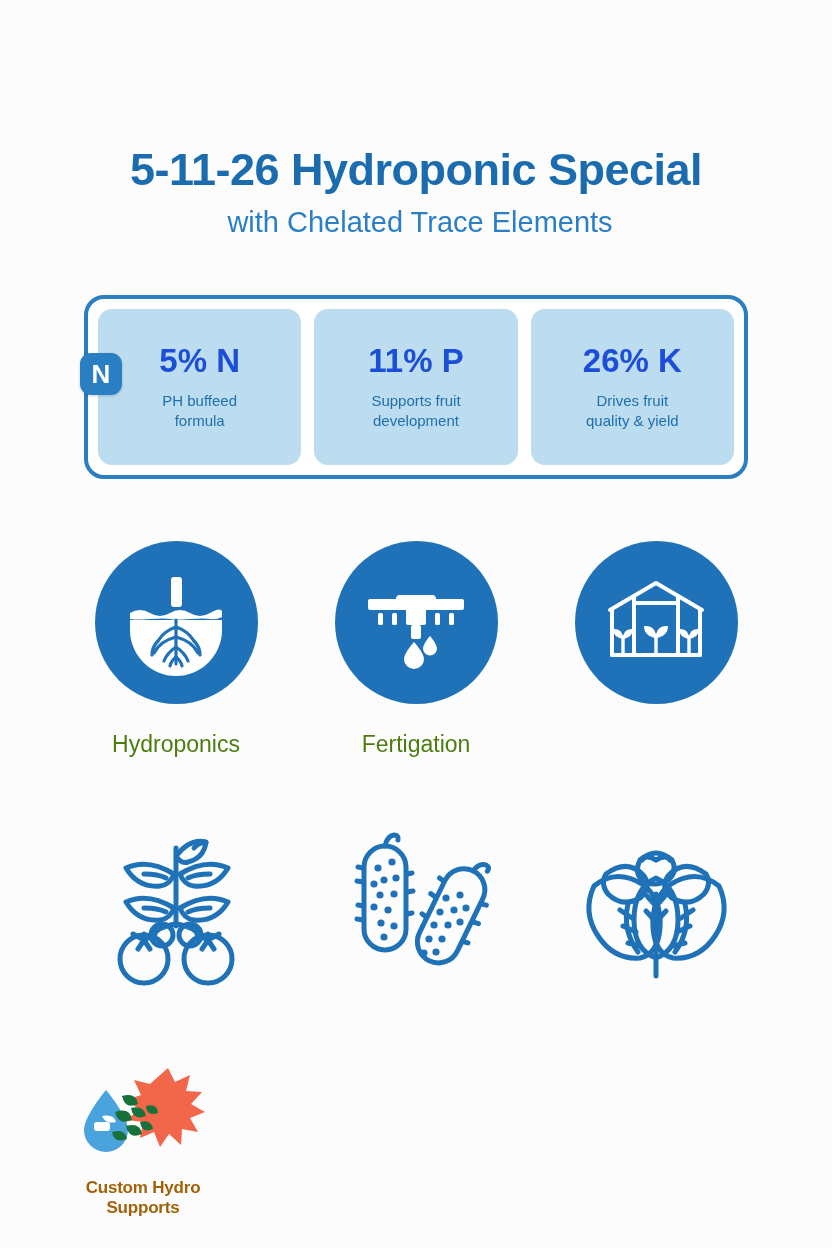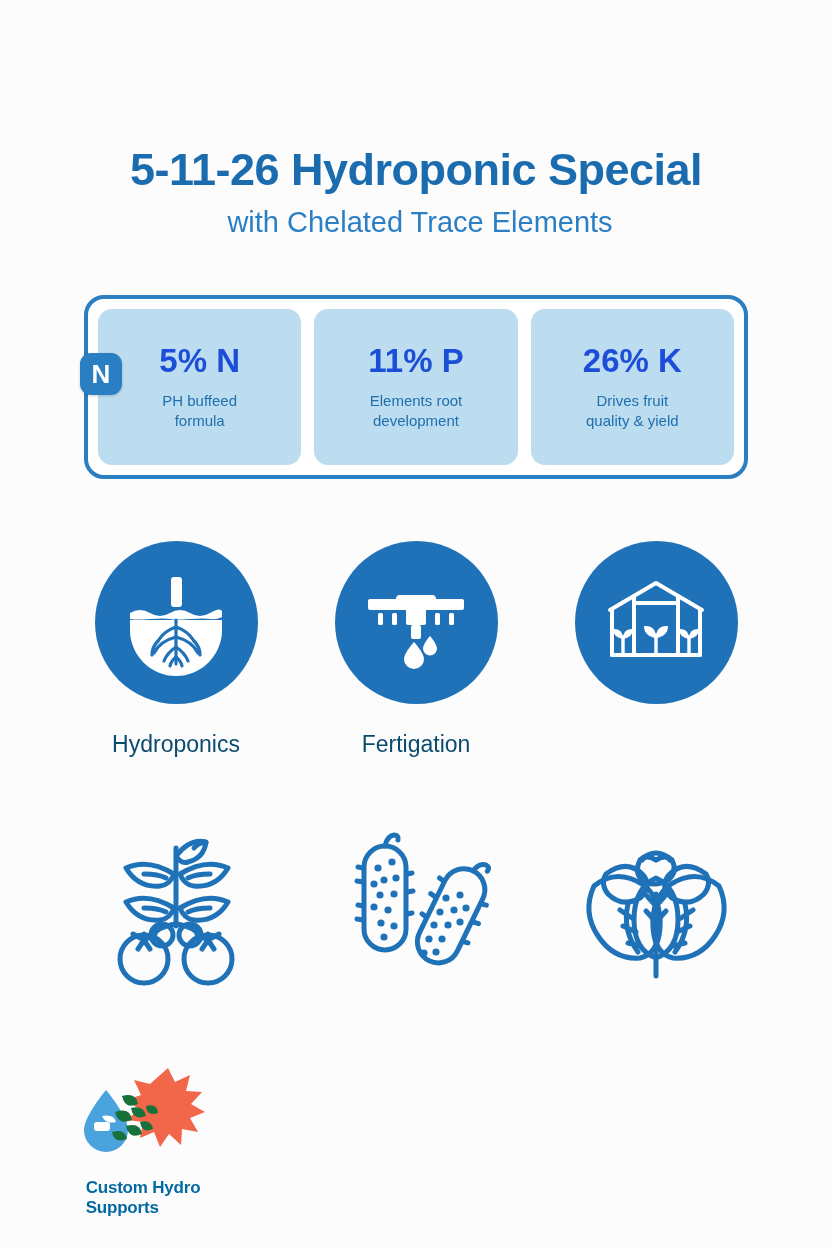--- a/index.html
+++ b/index.html
@@ -66,40 +66,40 @@
     margin-top:62px;width:680px;
     display:flex;justify-content:space-between;
   }
   .usecase{width:200px;display:flex;flex-direction:column;align-items:center;}
   .circle{
     width:163px;height:163px;border-radius:50%;
     background:#1f72b8;
     display:flex;align-items:center;justify-content:center;
   }
   .uc-label{
-    margin-top:24px;font-size:23px;color:#0c4a6e;
+    margin-top:24px;font-size:23px;color:#4d7c0f;
     text-align:center;line-height:1.4;font-weight:normal;
   }
 
   
   .crops{
     margin-top:54px;width:680px;
     display:flex;justify-content:space-between;align-items:center;
   }
   .crop{width:200px;display:flex;justify-content:center;align-items:center;height:180px;}
 
   
   .logo{
     position:absolute;left:38px;bottom:30px;
     width:210px;display:flex;flex-direction:column;align-items:center;
   }
   .logo-mark{width:150px;height:110px;}
   .logo-text{
-    margin-top:2px;text-align:left;
-    font-size:17px;font-weight:bold;color:#0369a1;
+    margin-top:2px;text-align:center;
+    font-size:17px;font-weight:bold;color:#a16207;
     line-height:1.18;letter-spacing:-0.2px;
   }
 </style>
 </head>
 <body>
 
 <div class="poster">
 
   <div class="header">
     <h1 class="title">5-11-26 Hydroponic Special</h1>
@@ -113,21 +113,21 @@
       <div class="npk-value">5% N</div>
       <div class="npk-desc">
         <div>PH buffeed</div>
         <div>formula</div>
       </div>
     </div>
 
     <div class="npk-card">
       <div class="npk-value">11% P</div>
       <div class="npk-desc">
-        <div>Elements root</div>
+        <div>Supports fruit</div>
         <div>development</div>
       </div>
     </div>
 
     <div class="npk-card">
       <div class="npk-value">26% K</div>
       <div class="npk-desc">
         <div>Drives fruit</div>
         <div>quality &amp; yield</div>
       </div>

